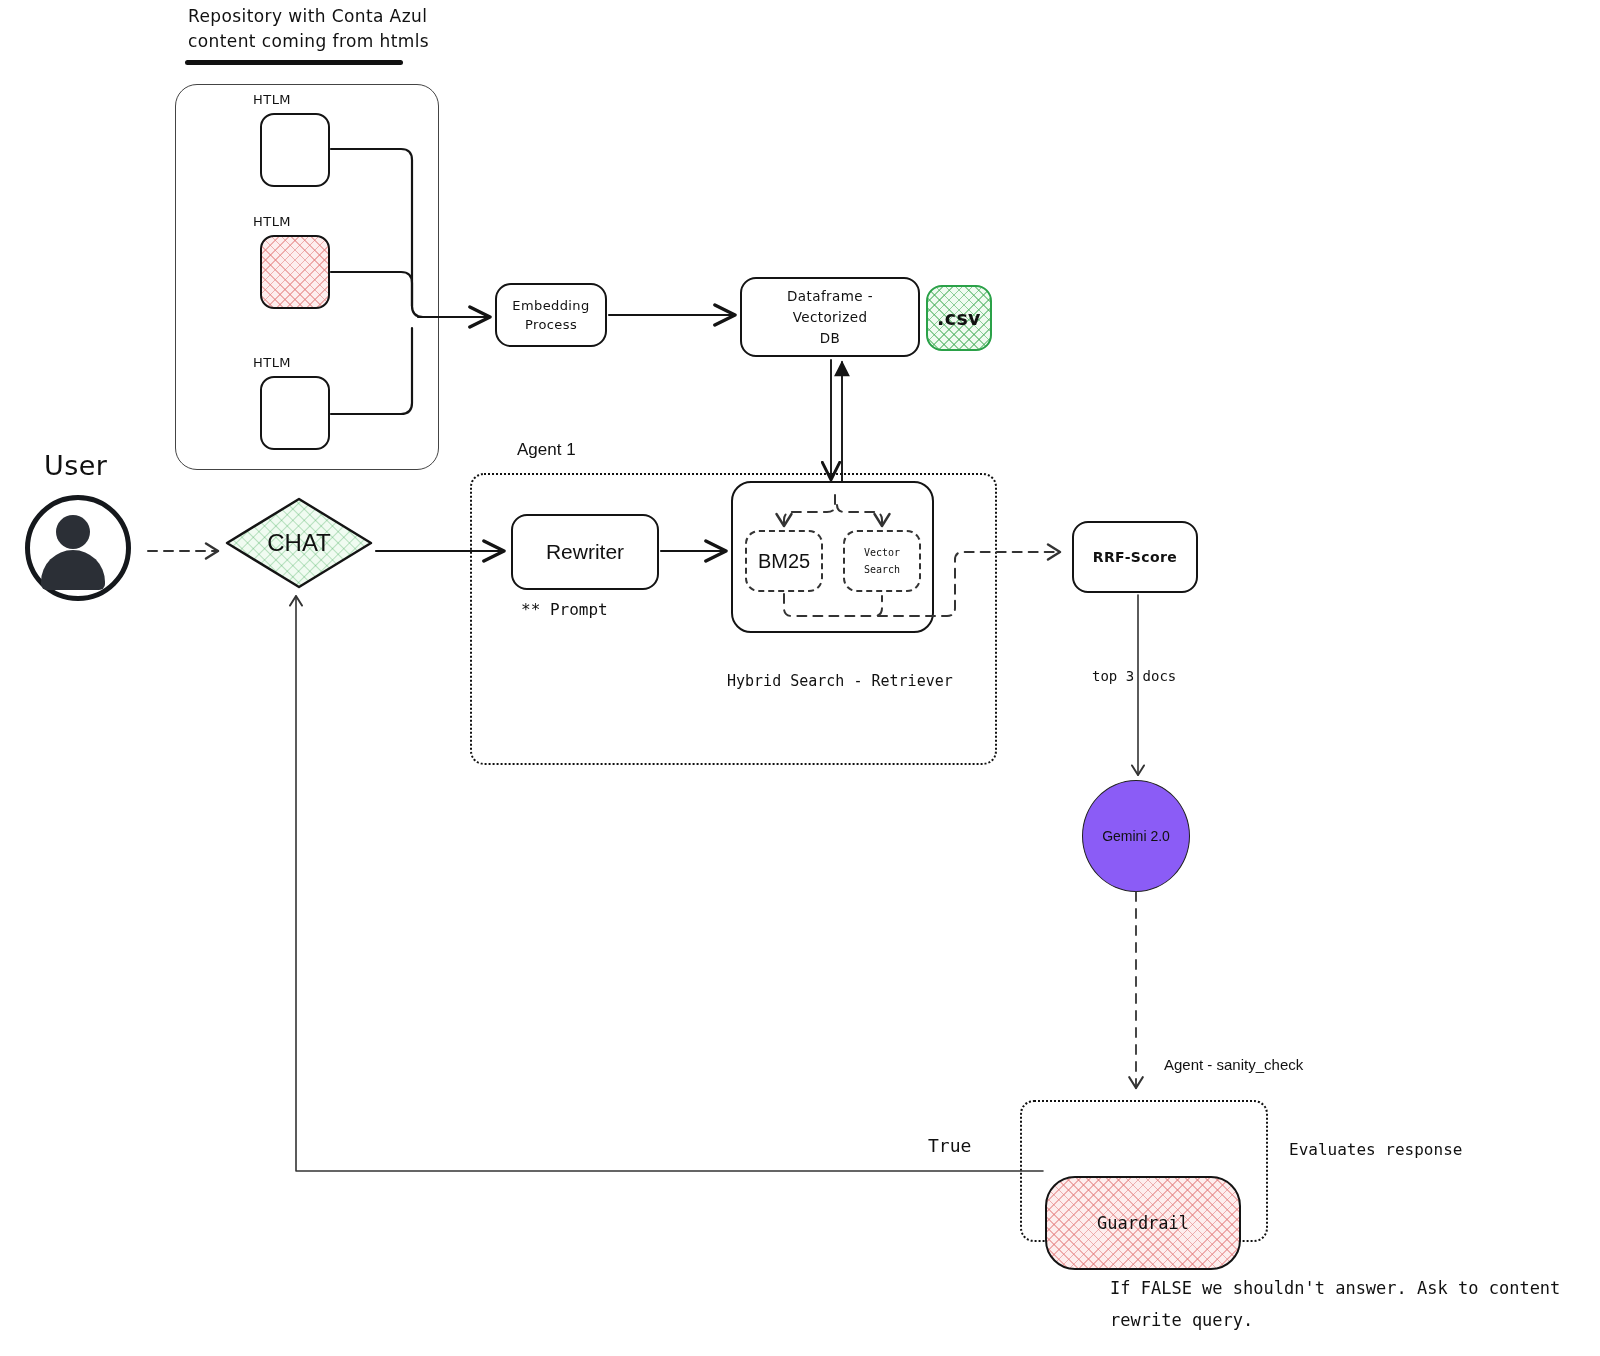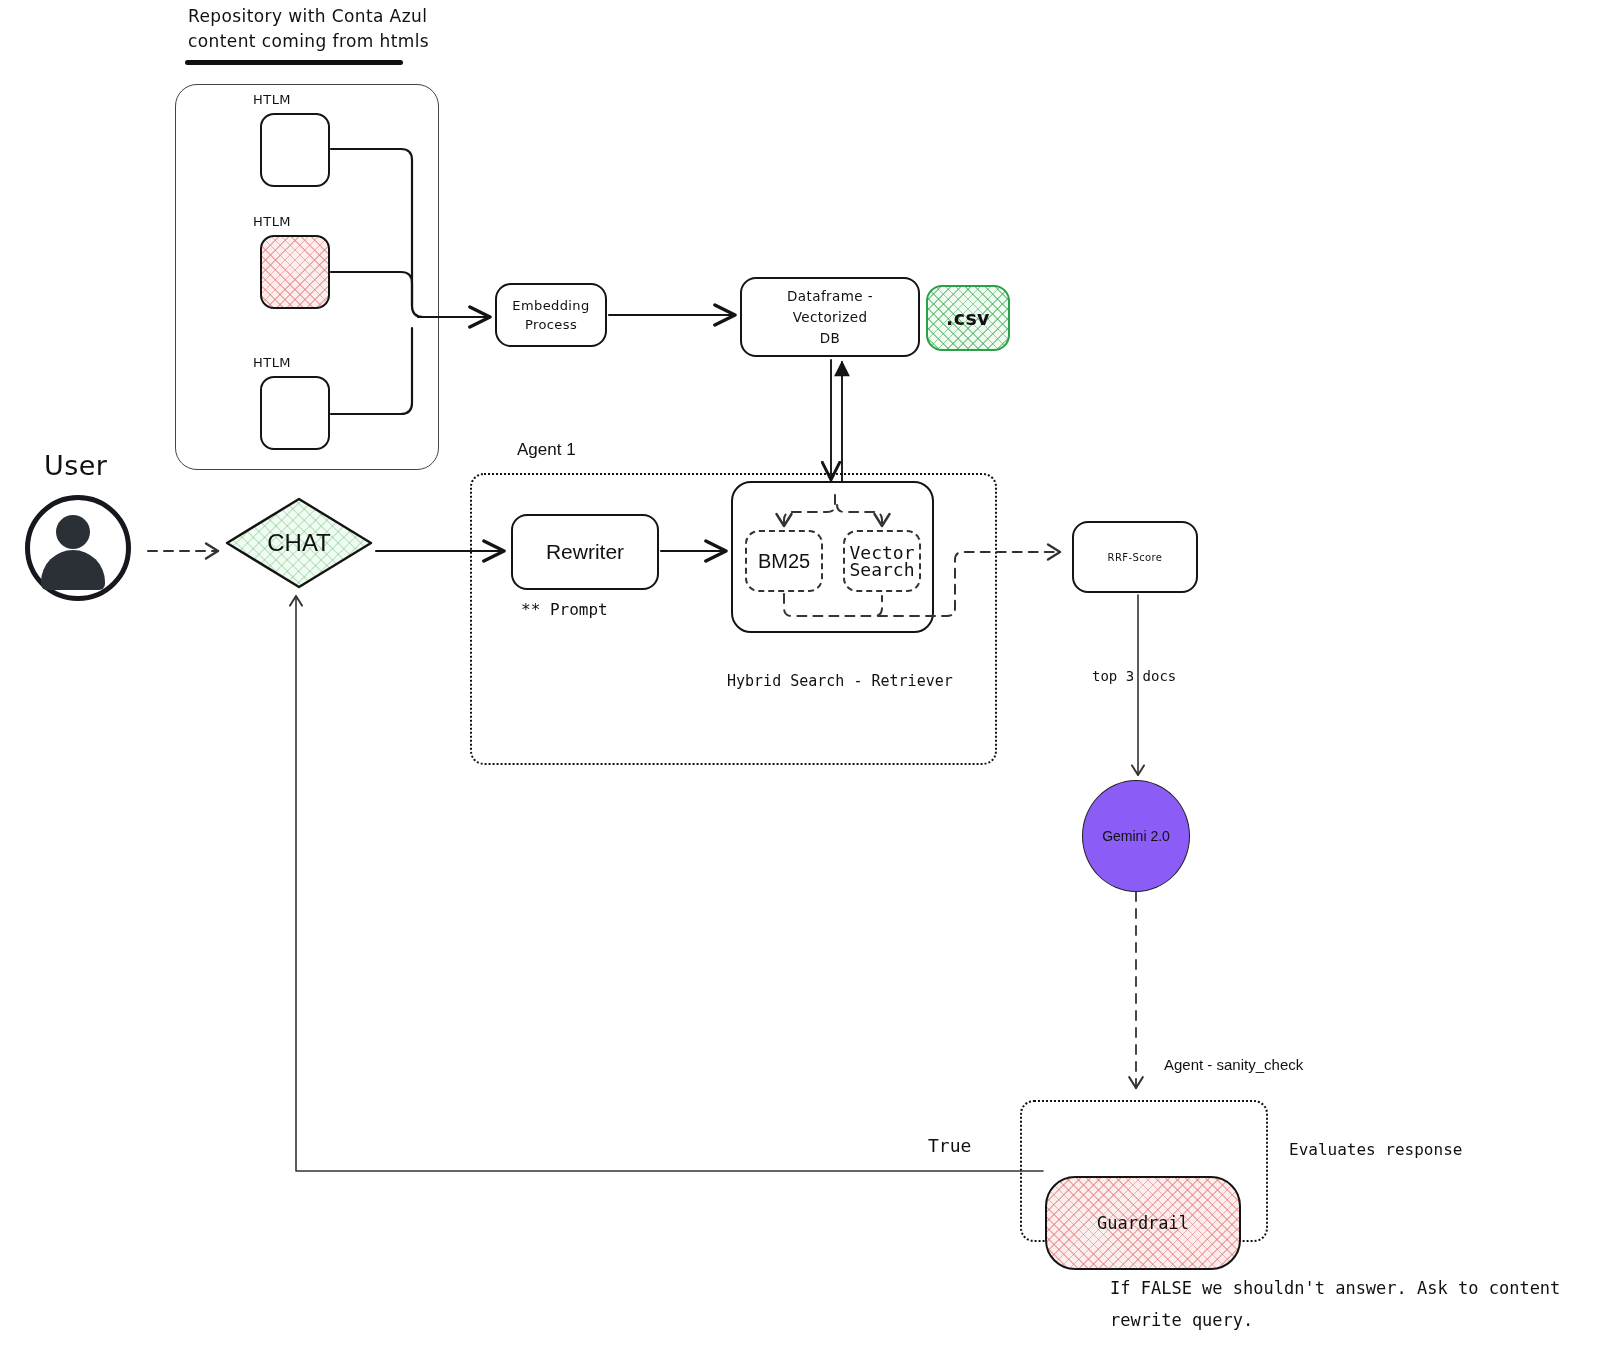--- a/index.html
+++ b/index.html
@@ -85,21 +85,21 @@
   <div class="node htlm" style="left:260px;top:376px;"></div>
 
   <div class="node" style="left:495px;top:283px;width:112px;height:64px;font-size:13px;line-height:19px;">
     <div class="t hand"><span>Embedding</span><br><span>Process</span></div>
   </div>
 
   <div class="node" style="left:740px;top:277px;width:180px;height:80px;font-size:13.5px;line-height:21px;">
     <div class="t hand"><span>Dataframe - Vectorized</span><br><span>DB</span></div>
   </div>
 
-  <div class="node hatch-green" style="left:926px;top:285px;width:84px;height:66px;border-color:#2aa148;border-width:2.6px;font-size:19px;font-weight:bold;">
+  <div class="node hatch-green" style="left:926px;top:285px;width:66px;height:66px;border-color:#2aa148;border-width:2.6px;font-size:19px;font-weight:bold;">
     <div class="t hand">.csv</div>
   </div>
 
   <div class="lbl hand" id="userlbl">User</div>
   <div id="useravatar">
     <div id="userhead"></div>
     <div id="userbody"></div>
   </div>
 
   <div id="chat">
@@ -124,25 +124,25 @@
   </div>
   <div class="lbl mono" style="left:521px;top:600px;font-size:16px;">** Prompt</div>
 
   <div class="node" style="left:731px;top:481px;width:203px;height:152px;border-radius:20px;"></div>
   <div class="lbl mono" style="left:727px;top:672px;font-size:15px;">Hybrid Search - Retriever</div>
 
   <div class="node" style="left:745px;top:530px;width:78px;height:62px;border-style:dashed;border-width:2px;border-color:#333;border-radius:14px;font-size:20px;">
     <div class="t sans">BM25</div>
   </div>
 
-  <div class="node" style="left:843px;top:530px;width:78px;height:62px;border-style:dashed;border-width:2px;border-color:#333;border-radius:14px;font-size:18px;line-height:17px;">
+  <div class="node" style="left:843px;top:530px;width:78px;height:62px;border-style:dashed;border-width:2px;border-color:#333;border-radius:14px;font-size:10px;line-height:17px;">
     <div class="t mono"><span>Vector</span><br><span>Search</span></div>
   </div>
 
-  <div class="node" style="left:1072px;top:521px;width:126px;height:72px;font-size:10px;">
+  <div class="node" style="left:1072px;top:521px;width:126px;height:72px;font-size:14px;font-weight:bold;">
     <div class="t hand">RRF-Score</div>
   </div>
   <div class="lbl mono" style="left:1092px;top:668px;font-size:14px;">top 3 docs</div>
 
   <div id="gemini" class="sans">
     <span>Gemini 2.0</span>
   </div>
 
   <div class="lbl sans" style="left:1164px;top:1056px;font-size:15px;">Agent - sanity_check</div>
   <div class="lbl mono" style="left:1289px;top:1140px;font-size:16px;">Evaluates response</div>

